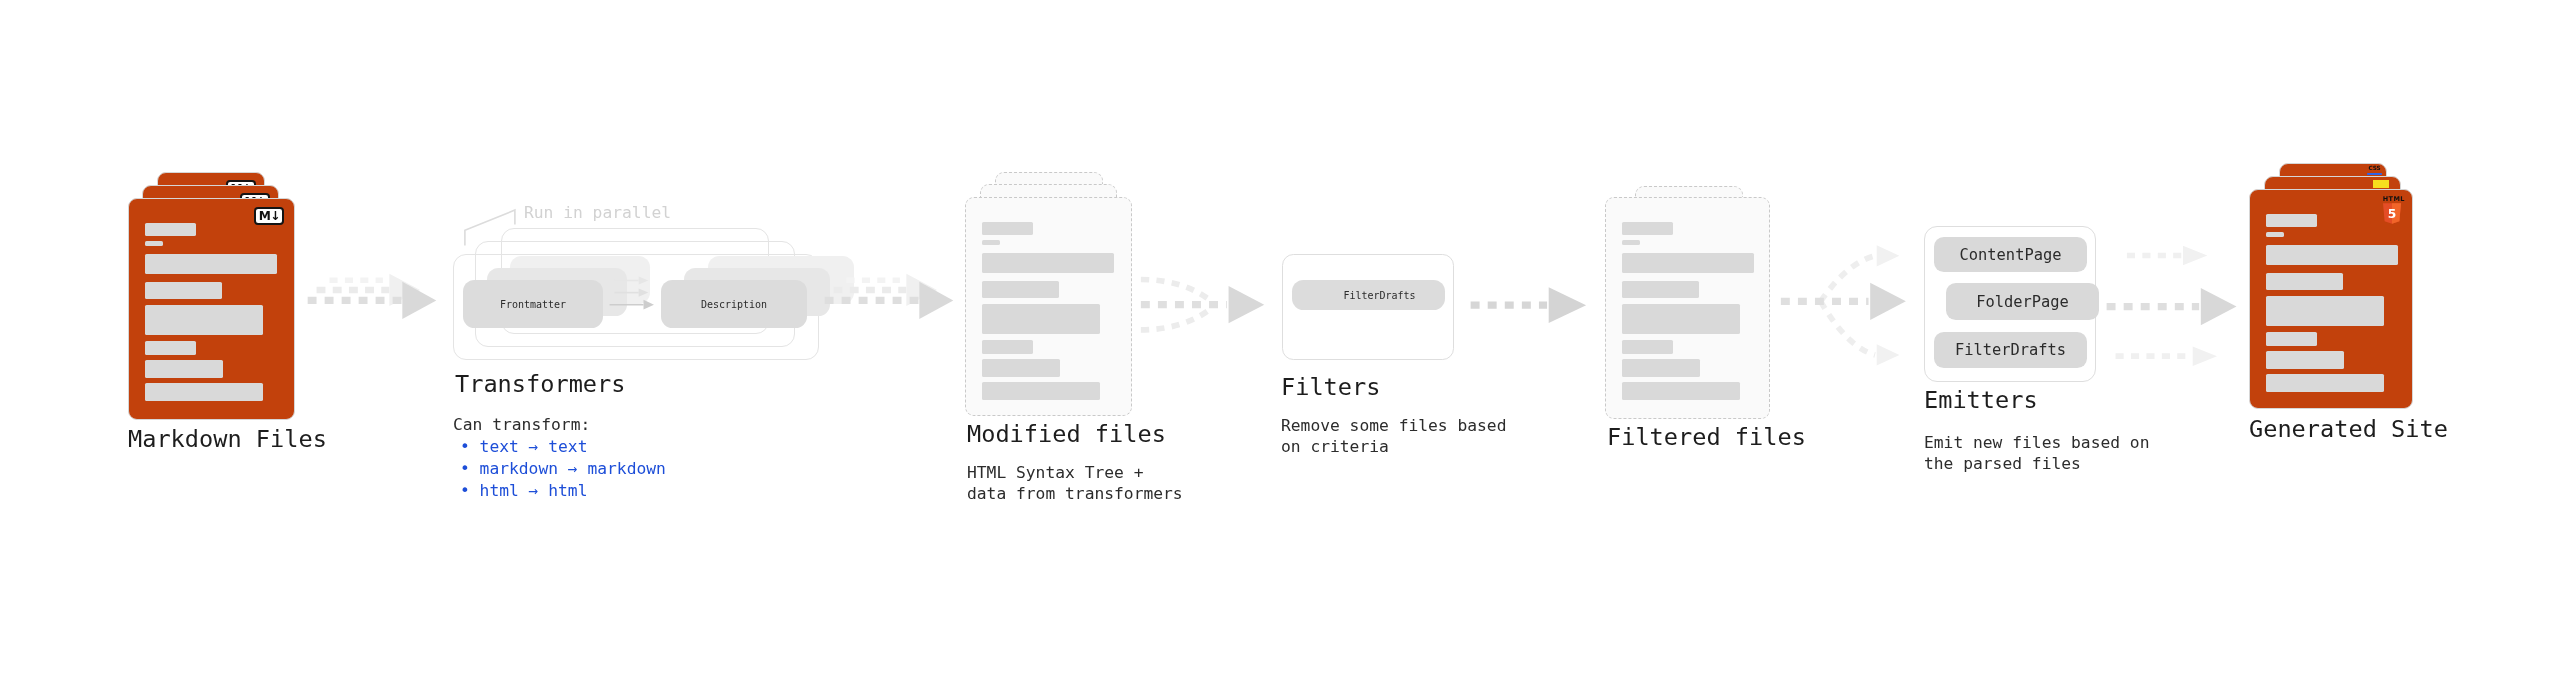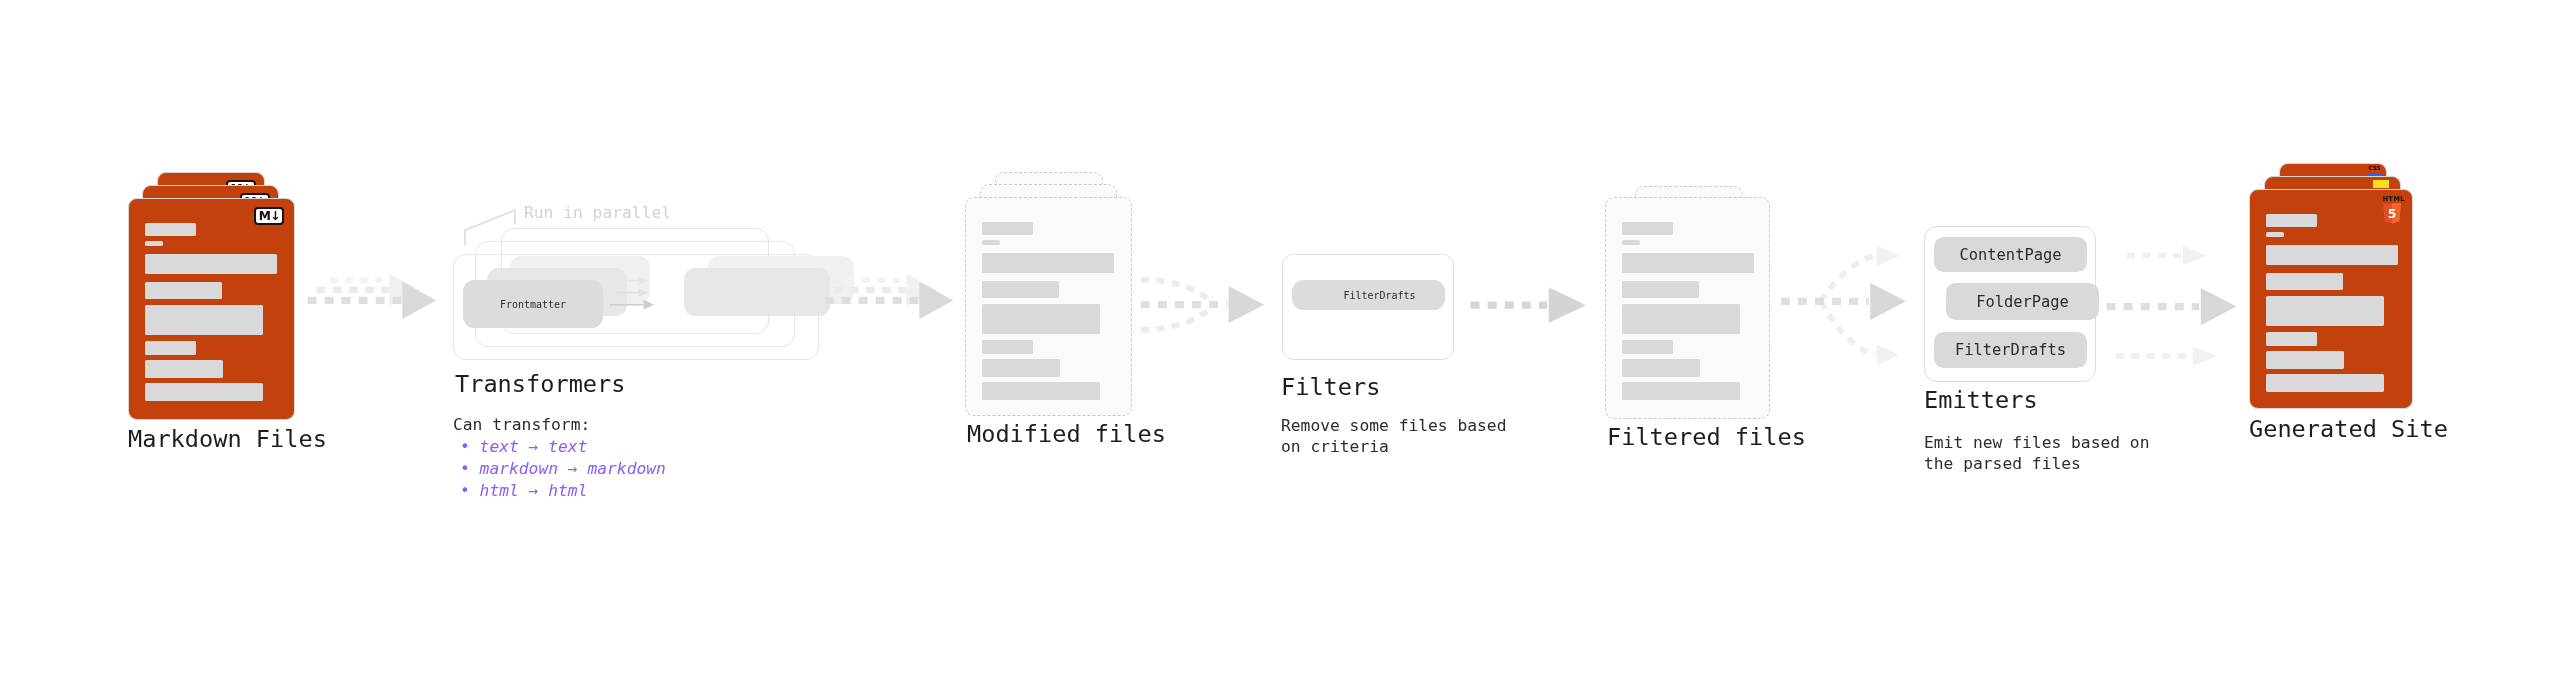--- a/index.html
+++ b/index.html
@@ -7,21 +7,21 @@
     position:relative;width:2576px;height:681px;background:#ffffff;overflow:hidden;
     font-family:"DejaVu Sans Mono","Liberation Mono",monospace;
   }
   .doc{position:absolute;border-radius:9px;box-sizing:border-box;}
   .doc.solid{background:#c2410c;border:1.6px solid #d6d6d6;}
   .doc.dashed{background:#fafafa;border:1.6px dashed #c9c9c9;}
   .bars{position:absolute;left:16.3px;top:24.4px;display:flex;flex-direction:column;}
   .bar{background:#d9d9d9;border-radius:1.6px;}
   .caption{position:absolute;font-size:23.6px;line-height:23.6px;color:#1d1d1d;white-space:nowrap;}
   .sub{position:absolute;font-size:16.3px;line-height:21px;color:#2c2c2c;white-space:nowrap;}
-  .bullets{position:absolute;font-size:16.3px;line-height:22px;color:#8b5cf6;white-space:nowrap;font-style:italic;}
+  .bullets{position:absolute;font-size:16.3px;line-height:22px;color:#1d4ed8;white-space:nowrap;}
   .note{position:absolute;font-size:16.3px;line-height:16.3px;color:#d2d2d2;white-space:nowrap;}
   .frame{position:absolute;border:1.6px solid #e4e4e4;border-radius:13px;box-sizing:border-box;background:transparent;}
   .pill{position:absolute;display:flex;align-items:center;justify-content:center;
         background:#dcdcdc;border-radius:11.4px;font-size:10px;color:#2b2b2b;box-sizing:border-box;white-space:nowrap;}
   .pill.ghost1{background:#e7e7e7;}
   .pill.ghost2{background:#f0f0f0;}
   .epill{position:absolute;display:flex;align-items:center;justify-content:center;
         background:#d9d9d9;border-radius:9.8px;font-size:15.4px;color:#2b2b2b;white-space:nowrap;}
   .card{position:absolute;background:#ffffff;border:1.6px solid #dedede;border-radius:13px;box-sizing:border-box;}
   .md-badge{position:absolute;top:8.1px;right:9.8px;width:30px;height:18px;background:#ffffff;
@@ -78,20 +78,21 @@
     <polyline points="7,54 7,35 69,10 69,28" fill="none" stroke="#dcdcdc" stroke-width="2"></polyline>
   </svg>
   <div class="note" style="left:524px;top:205px;">Run in parallel</div>
 
   <div class="pill ghost2" style="left:510px;top:256px;width:140px;height:48px;"></div>
   <div class="pill ghost1" style="left:487px;top:268px;width:140px;height:48px;"></div>
   <div class="pill" style="left:463px;top:280px;width:140px;height:48px;">Frontmatter</div>
 
   <div class="pill ghost2" style="left:708px;top:256px;width:146px;height:48px;"></div>
   <div class="pill ghost1" style="left:684px;top:268px;width:146px;height:48px;"></div>
+  <div class="pill" style="left:661px;top:280px;width:146px;height:48px;">Description</div>
 
   <svg style="left:608px;top:270px;" width="50" height="42" viewBox="0 0 62 52">
     <line x1="8" y1="13" x2="38" y2="13" stroke="#e6e6e6" stroke-width="2"></line>
       <polygon points="38,8 38,18 50,13" fill="#e6e6e6"></polygon>
     <line x1="8" y1="28" x2="38" y2="28" stroke="#e0e0e0" stroke-width="2"></line>
       <polygon points="38,23 38,33 50,28" fill="#e0e0e0"></polygon>
     <line x1="2" y1="43" x2="44" y2="43" stroke="#cdcdcd" stroke-width="2"></line>
       <polygon points="44,37 44,49 57,43" fill="#cdcdcd"></polygon>
   </svg>
 
@@ -119,20 +120,24 @@
       <div class="bar" style="width:18px;height:4.9px;margin-bottom:8.1px"></div>
       <div class="bar" style="width:132px;height:19.5px;margin-bottom:8.1px"></div>
       <div class="bar" style="width:77px;height:17px;margin-bottom:5.7px"></div>
       <div class="bar" style="width:118px;height:30px;margin-bottom:6.5px"></div>
       <div class="bar" style="width:51px;height:14px;margin-bottom:4.9px"></div>
       <div class="bar" style="width:78px;height:18px;margin-bottom:4.9px"></div>
       <div class="bar" style="width:118px;height:18px"></div>
     </div>
   </div>
   <div class="caption" style="left:967px;top:423px;">Modified files</div>
+  <div class="sub" style="left:967px;top:462px;">
+    <div>HTML Syntax Tree +</div>
+    <div>data from transformers</div>
+  </div>
 
   <svg style="left:1136px;top:268px;" width="138" height="75" viewBox="0 0 170 92">
     <path d="M6,14 Q58,14 92,40" fill="none" stroke="#ececec" stroke-width="7" stroke-dasharray="10 9"></path>
     <path d="M6,76 Q58,76 92,50" fill="none" stroke="#ececec" stroke-width="7" stroke-dasharray="10 9"></path>
     <line x1="6" y1="45" x2="112" y2="45" stroke="#dfdfdf" stroke-width="9" stroke-dasharray="11 10"></line>
     <polygon points="114,22 114,68 158,45" fill="#d8d8d8"></polygon>
   </svg>
 
   <div class="card" style="left:1282px;top:254px;width:172px;height:106px;border-radius:11.4px;"></div>
   <div class="pill" style="left:1292px;top:280px;width:153px;height:30px;padding-left:22px;">FilterDrafts</div>

